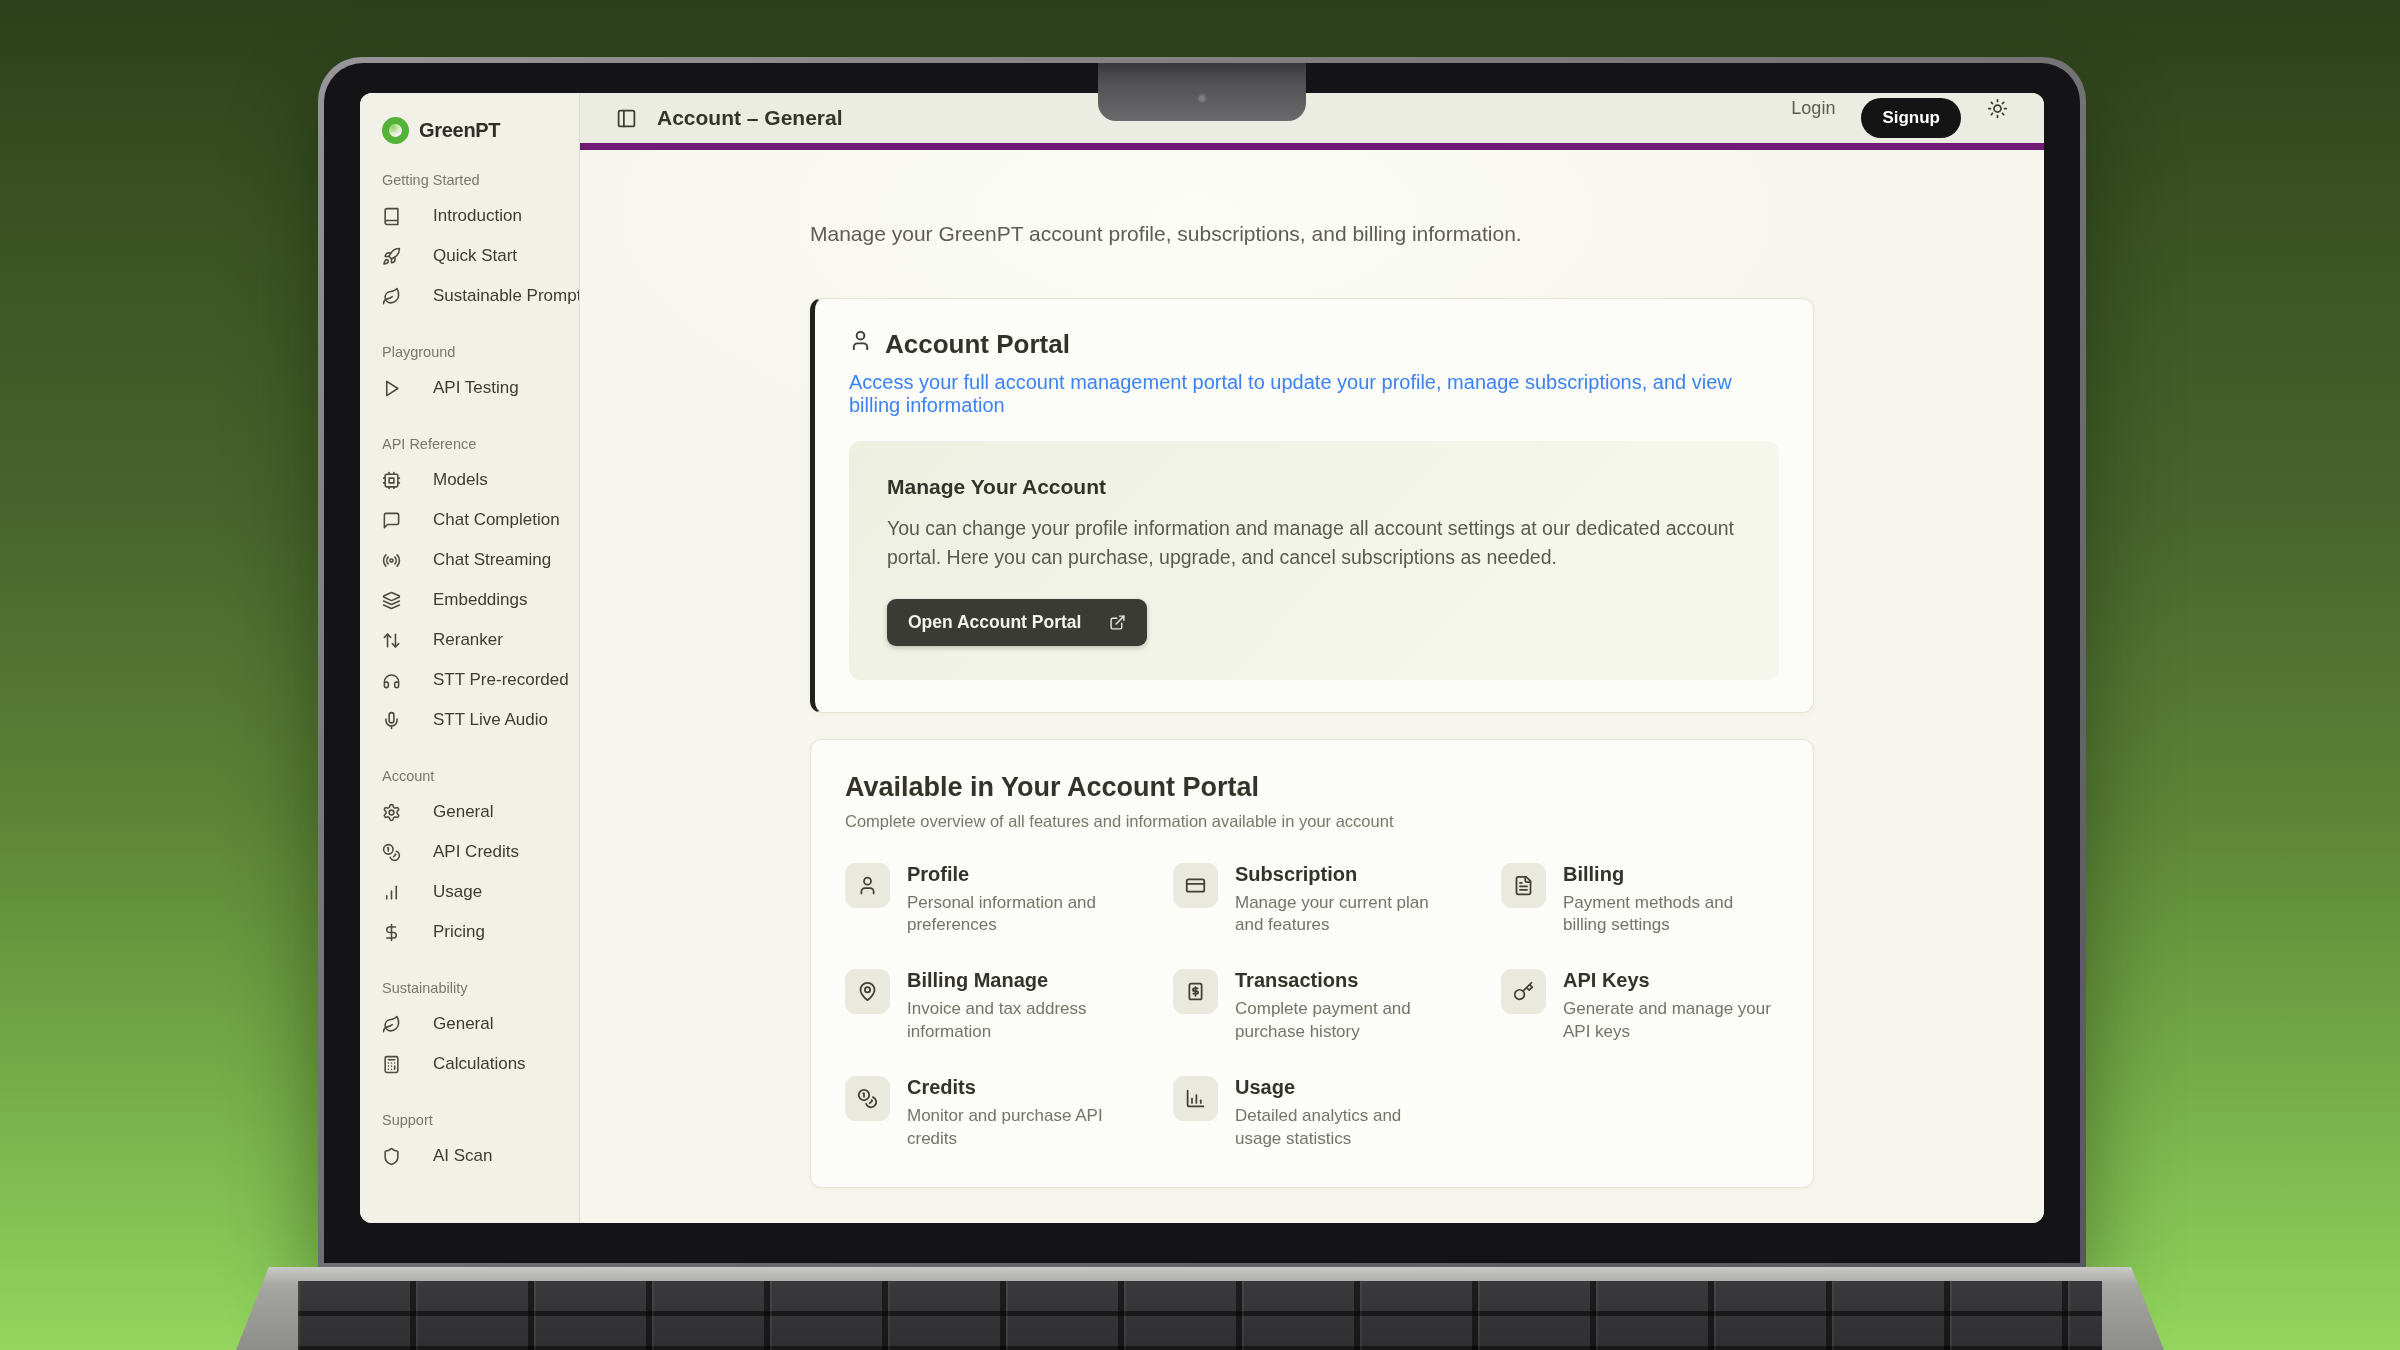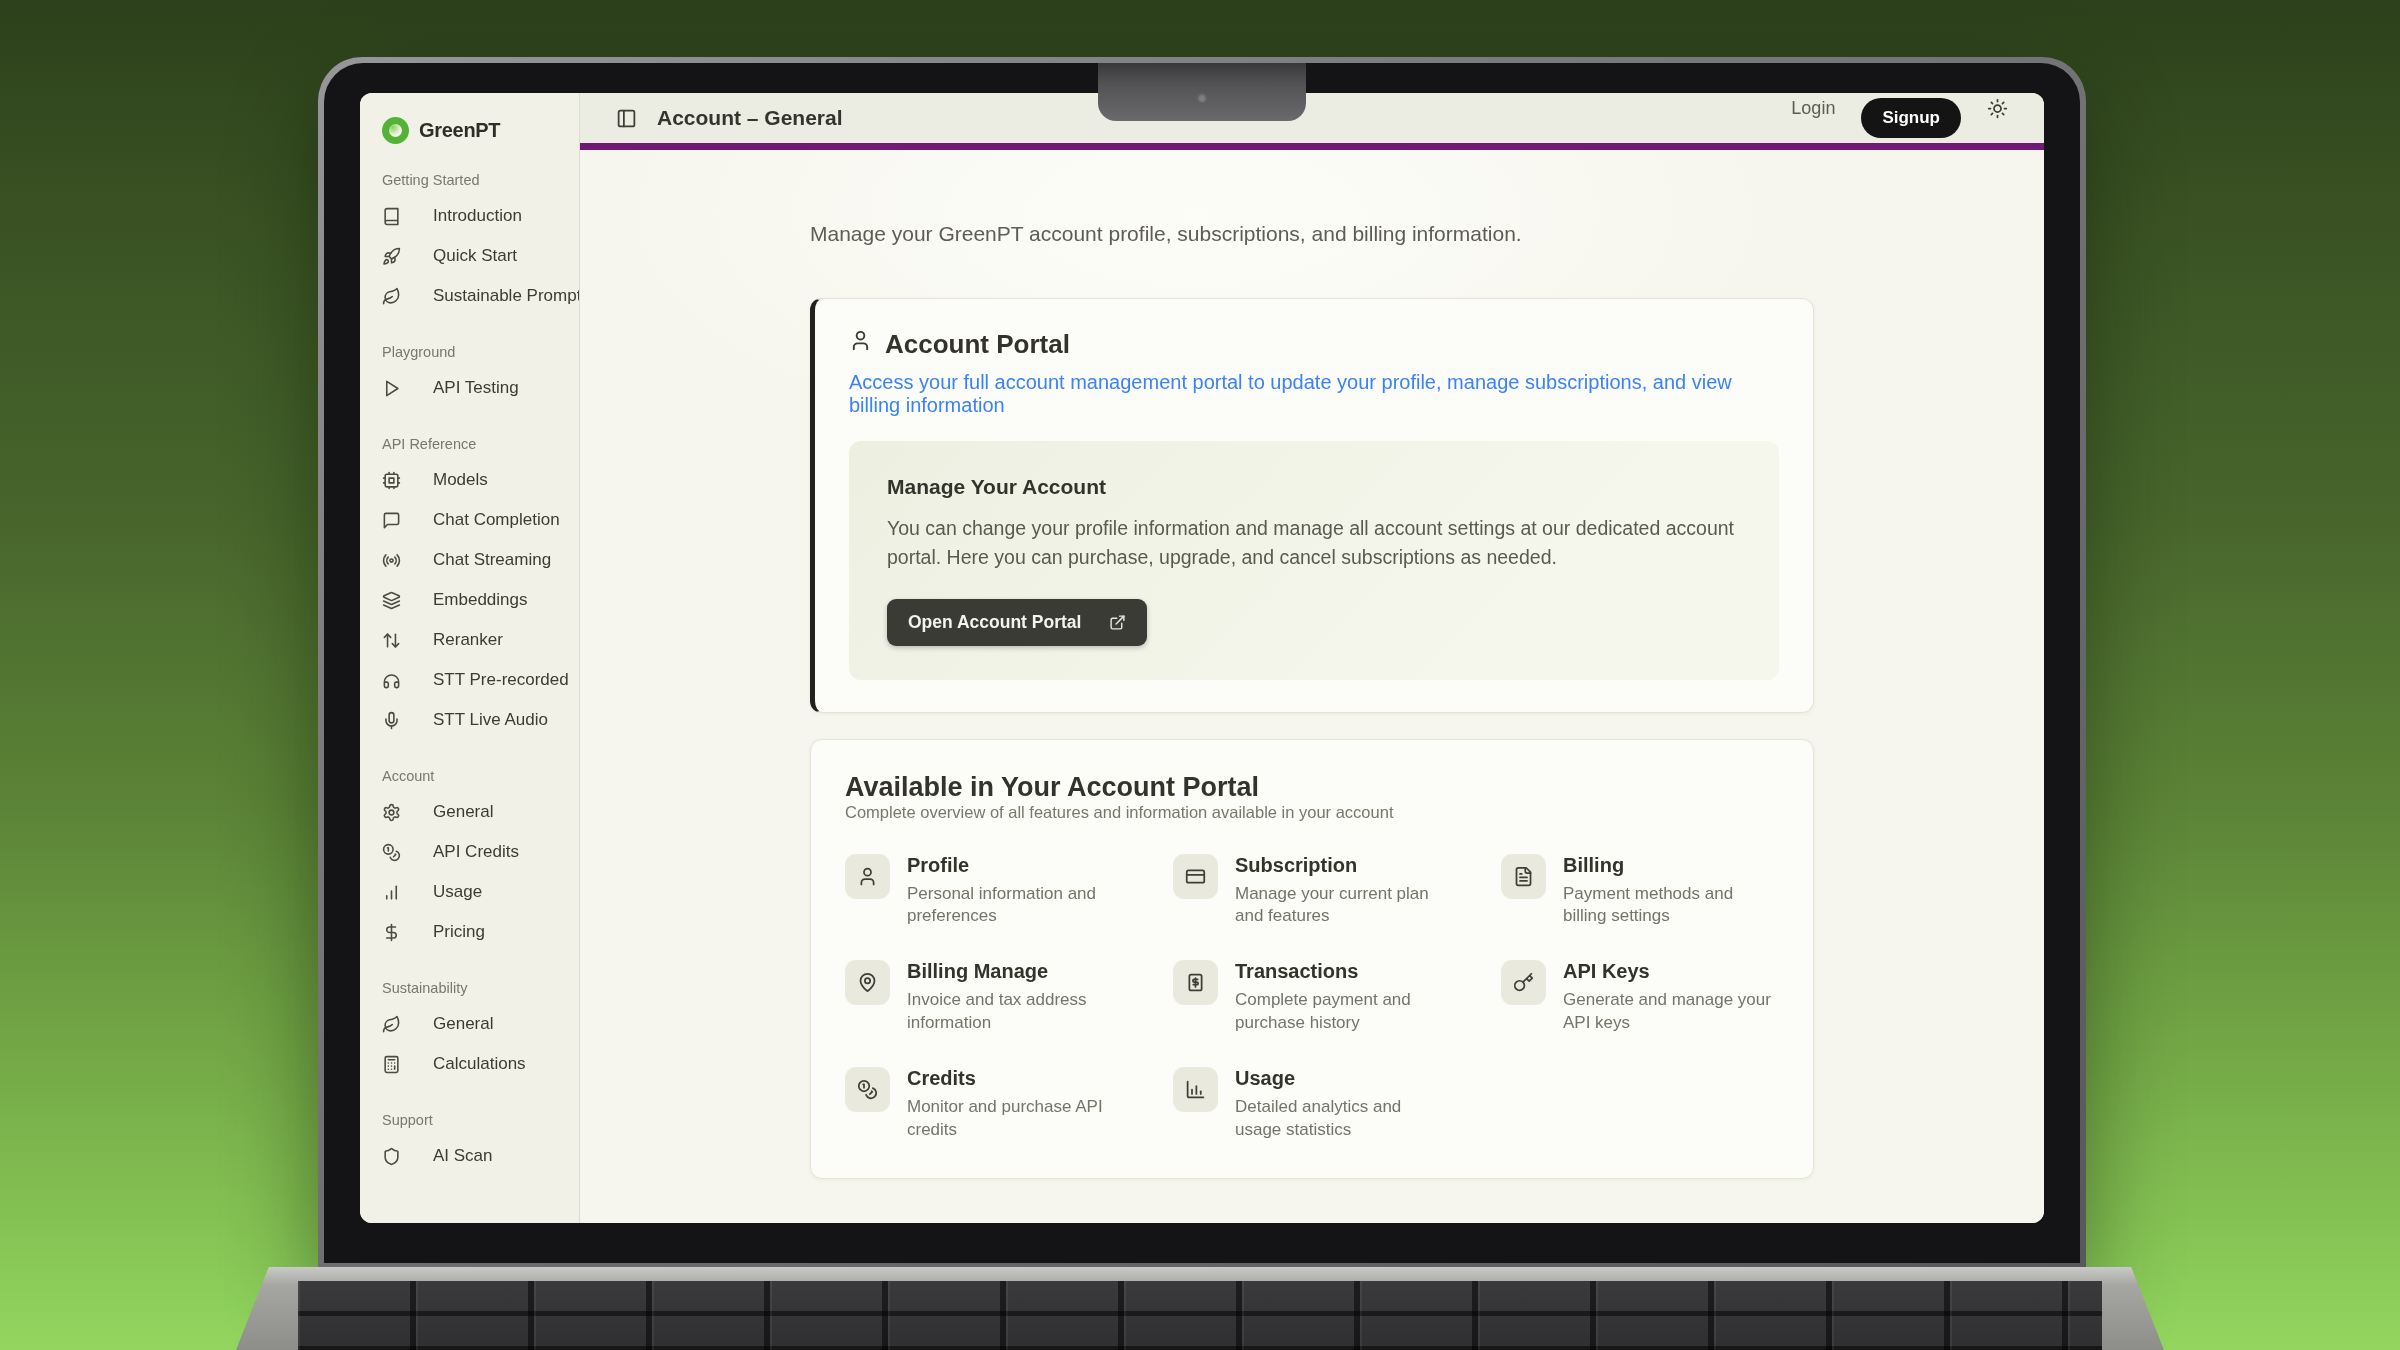--- a/index.html
+++ b/index.html
@@ -72,21 +72,21 @@
   .manage-title { font-size:21px; font-weight:700; color:#33332b; }
   .manage-body { margin-top:15px; font-size:19.5px; line-height:1.5; color:#5a5a50; max-width:930px; }
   .portal-btn { margin-top:26px; display:inline-flex; align-items:center; gap:28px;
     background:#3b3b36; color:#f4f4ef; font-size:17.5px; font-weight:600;
     padding:13px 21px; border-radius:9px; border:none; cursor:pointer;
     box-shadow:0 2px 5px rgba(40,40,30,.25); }
   .portal-btn .ic { width:17px; height:17px; color:#e8e8e2; }
 
   .card.features { margin-top:26px; padding:32px 34px 36px; }
   .features-title { font-size:27px; font-weight:700; color:#33332b; }
-  .features-sub { font-size:16.5px; color:#78786d; }
+  .features-sub { margin-top:9px; font-size:16.5px; color:#78786d; }
   .grid { margin-top:32px; display:grid; grid-template-columns:repeat(3,1fr);
     column-gap:50px; row-gap:32px; }
   .feat { display:flex; gap:17px; align-items:flex-start; }
   .feat-tile { width:45px; height:45px; border-radius:11px; background:#e9e9dd;
     display:flex; align-items:center; justify-content:center; color:#3f3f37; flex-shrink:0; }
   .feat-tile .ic { width:21px; height:21px; }
   .feat-title { font-size:20px; font-weight:700; color:#33332b; }
   .feat-desc { margin-top:6px; font-size:17px; color:#74746a; line-height:1.35; max-width:235px; }
 
   

